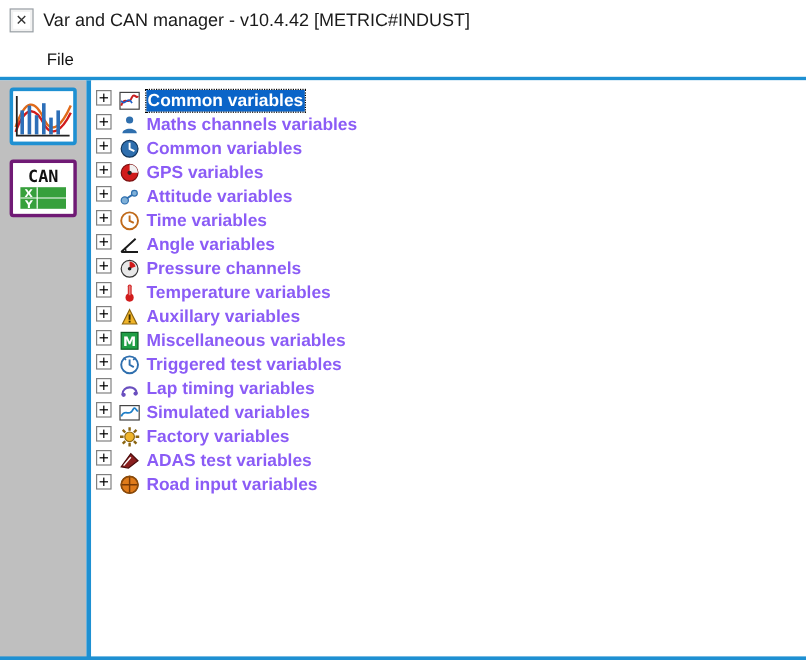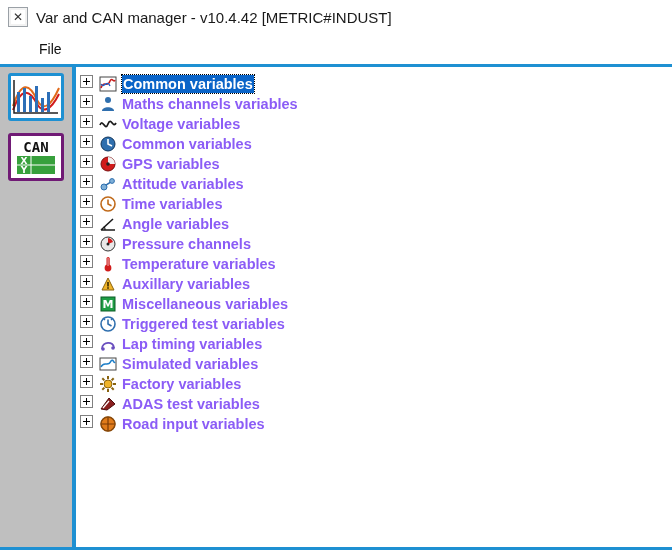--- a/index.html
+++ b/index.html
@@ -299,29 +299,20 @@
               <circle cx="9" cy="5" r="3" fill="#2f6fae"></circle>
         <path d="M3 16 C3 11, 15 11, 15 16 Z" fill="#2f6fae"></path>
             </svg>
           </div>
           <span class="node-label">Maths channels variables</span>
         </div>
         <div class="tree-row">
           <div class="expander"></div>
           <div class="node-icon">
             <svg width="18" height="18" viewBox="0 0 18 18">
-              <path d="M1 10 C4 3, 6 17, 9 9 C12 1, 14 14, 17 8" fill="none" stroke="#1b1b1b" stroke-width="1.8"></path>
-            </svg>
-          </div>
-          <span class="node-label">Voltage variables</span>
-        </div>
-        <div class="tree-row">
-          <div class="expander"></div>
-          <div class="node-icon">
-            <svg width="18" height="18" viewBox="0 0 18 18">
               <circle cx="9" cy="9" r="7" fill="#2f6fae" stroke="#10355c"></circle>
         <path d="M9 4 L9 9 L13 11" fill="none" stroke="#ffffff" stroke-width="1.6"></path>
             </svg>
           </div>
           <span class="node-label">Common variables</span>
         </div>
         <div class="tree-row">
           <div class="expander"></div>
           <div class="node-icon">
             <svg width="18" height="18" viewBox="0 0 18 18">

